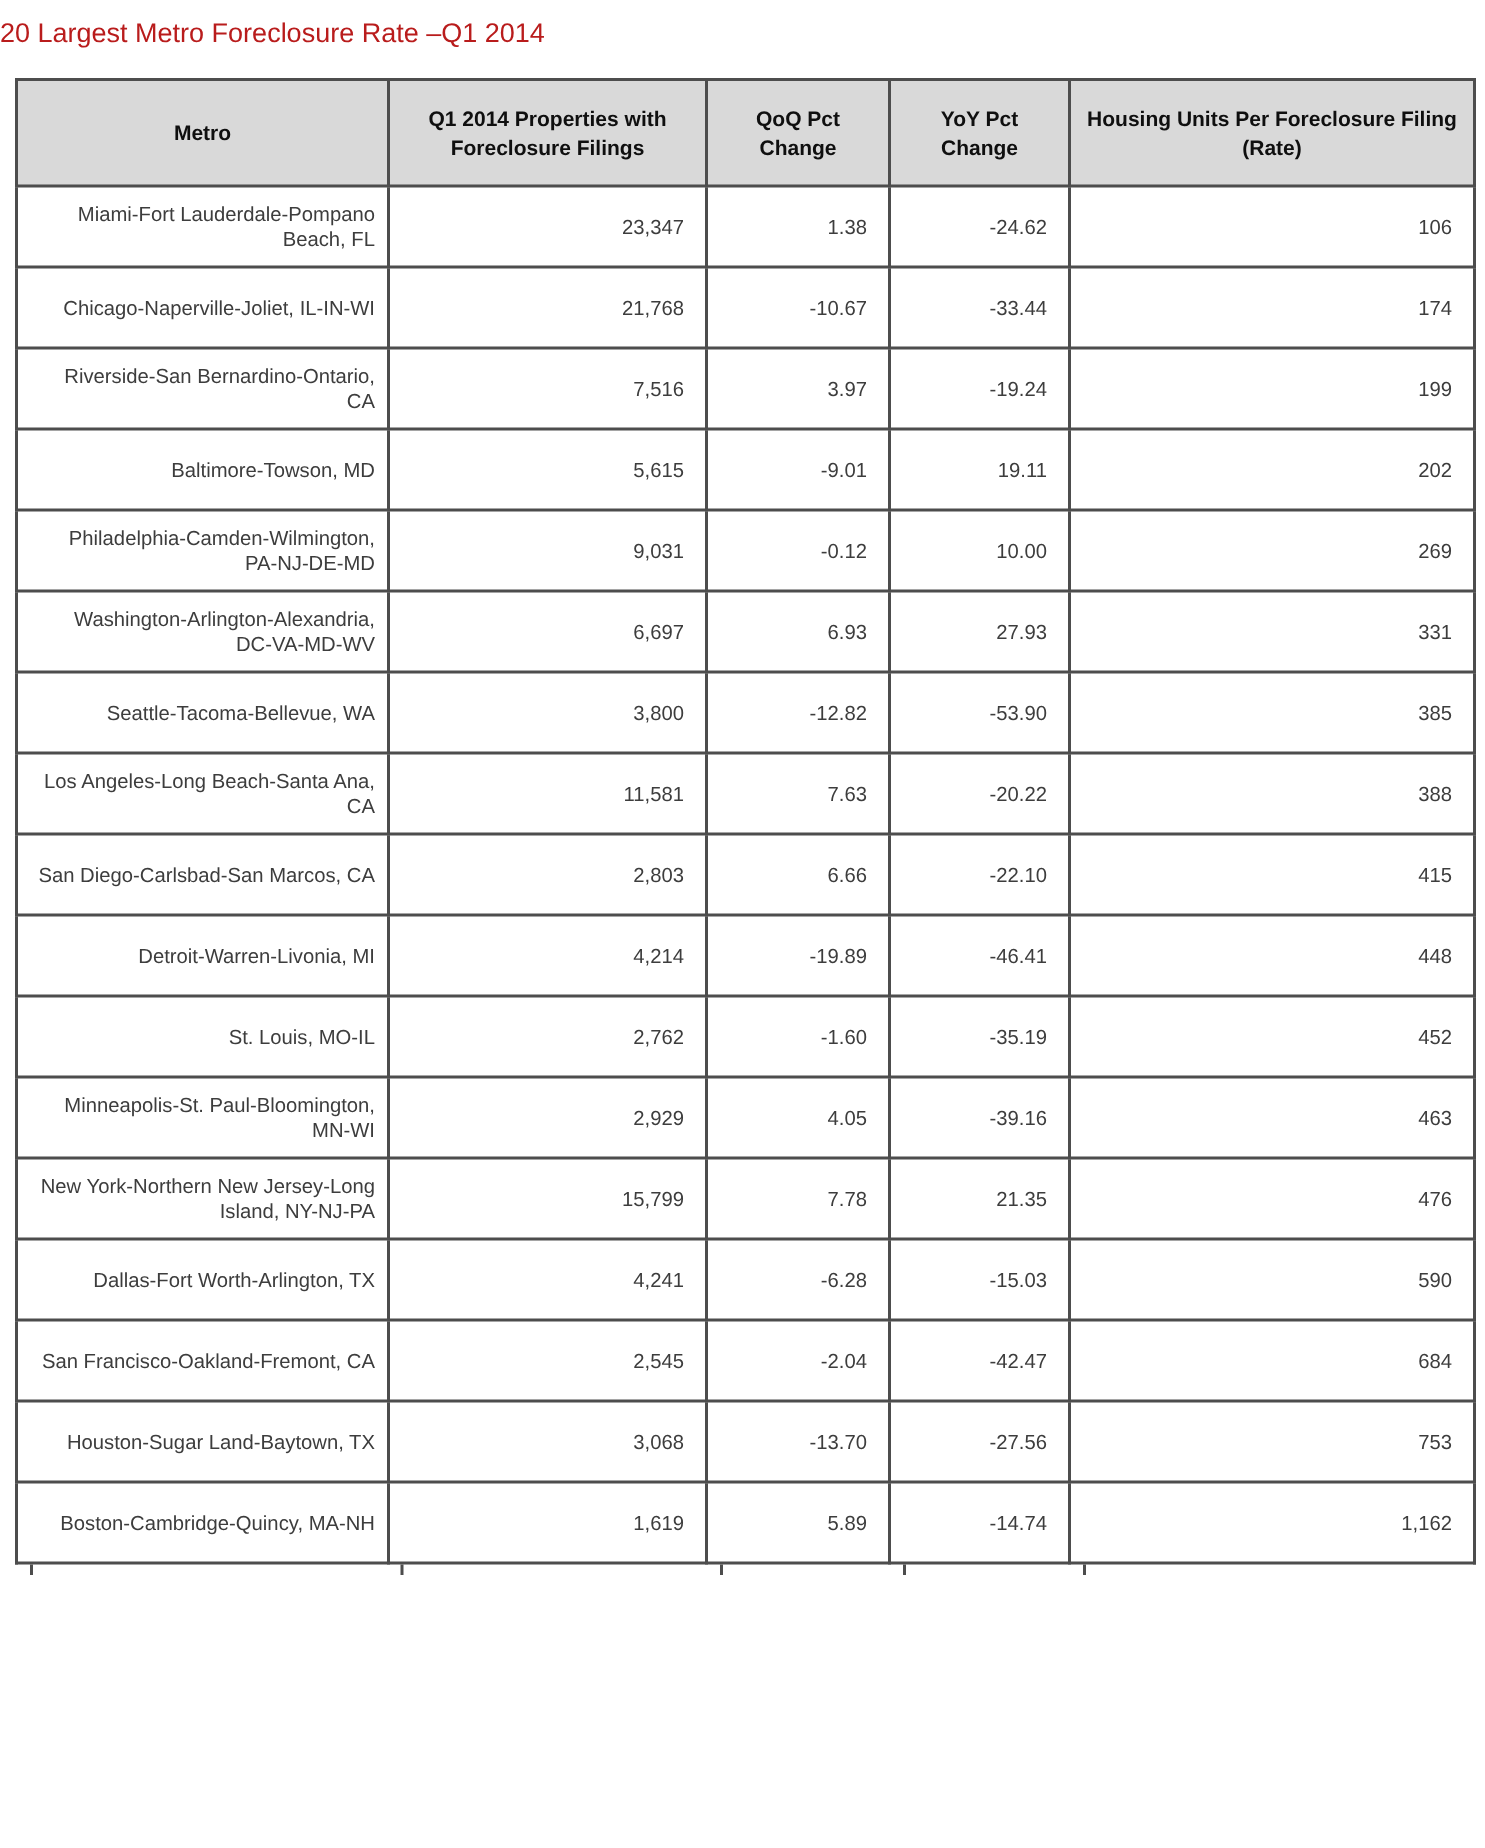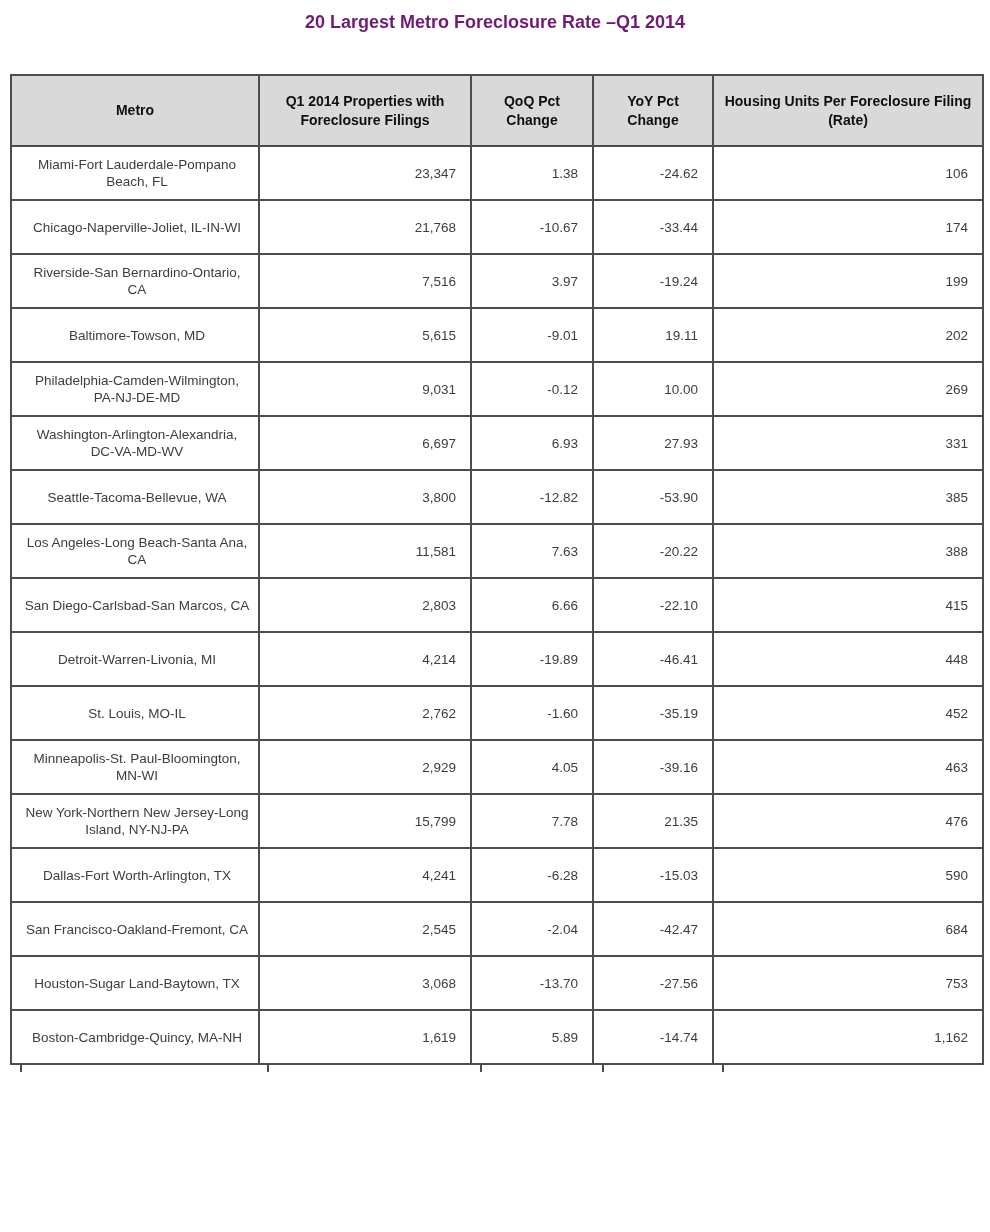--- a/index.html
+++ b/index.html
@@ -6,27 +6,27 @@
   html, body { margin: 0; padding: 0; background: #ffffff; }
   body {
     width: 990px;
     height: 1232px;
     font-family: "Liberation Sans", sans-serif;
     color: #3d3d3d;
     overflow: hidden;
   }
   .page-title {
     margin: 11px 0 0 0;
-    text-align: center;
+    text-align: left;
     font-size: 18px;
-    font-weight: bold;
-    color: #701a75;
+    font-weight: normal;
+    color: #b91c1c;
     line-height: 1.3;
   }
-  .table-wrap { margin: 40px 0 0 10px; }
+  .table-wrap { margin: 18px 0 0 10px; }
   table.metro-table {
     border-collapse: collapse;
     table-layout: fixed;
     width: 972px;
   }
   .metro-table th, .metro-table td {
     border: 2px solid #4d4d4d;
   }
   .metro-table thead th {
     background: #d9d9d9;
@@ -40,21 +40,21 @@
     line-height: 1.35;
   }
   .metro-table td {
     height: 54px;
     font-size: 13.5px;
     color: #3d3d3d;
     vertical-align: middle;
     line-height: 1.3;
     background: #ffffff;
   }
-  td.metro-cell { text-align: center; padding: 4px 8px 4px 12px; }
+  td.metro-cell { text-align: right; padding: 4px 8px 4px 12px; }
   td.num-cell   { text-align: right; padding: 4px 14px 4px 4px; }
   .stub-row {
     position: relative;
     width: 972px;
     margin-left: 10px;
     height: 7px;
   }
   .stub {
     position: absolute;
     top: 0;

